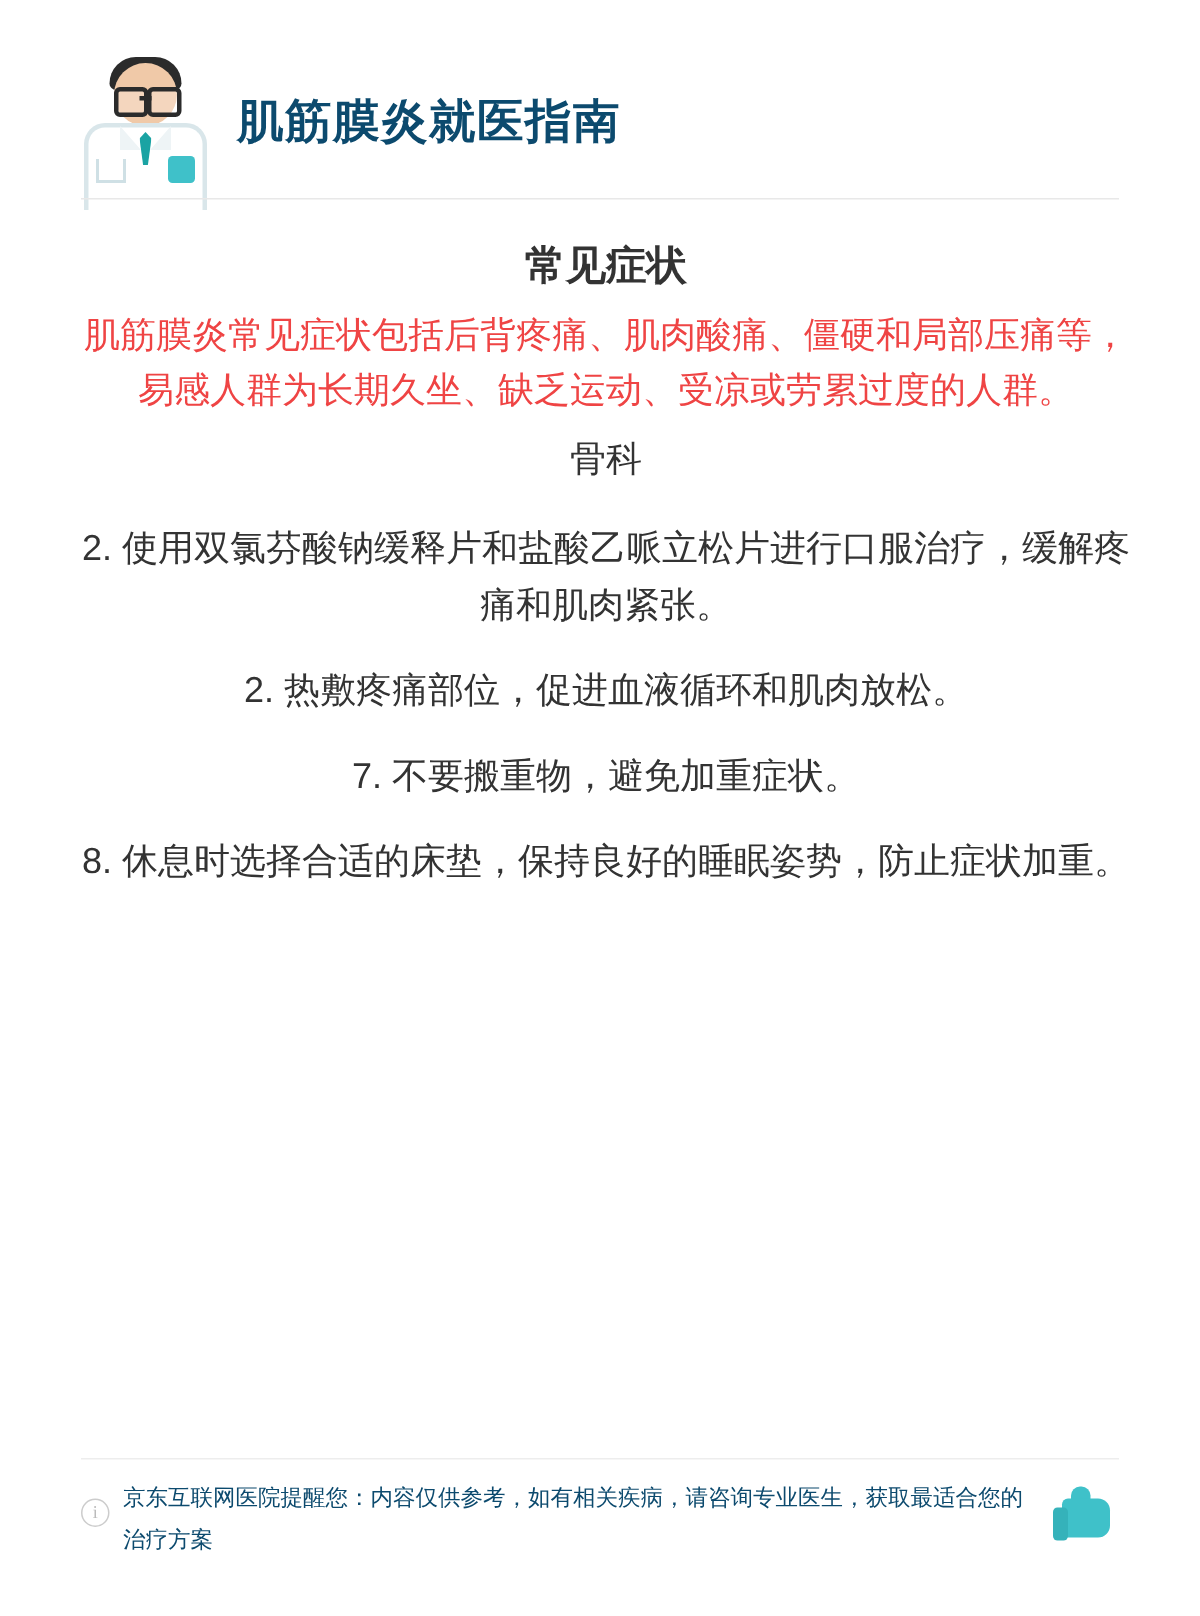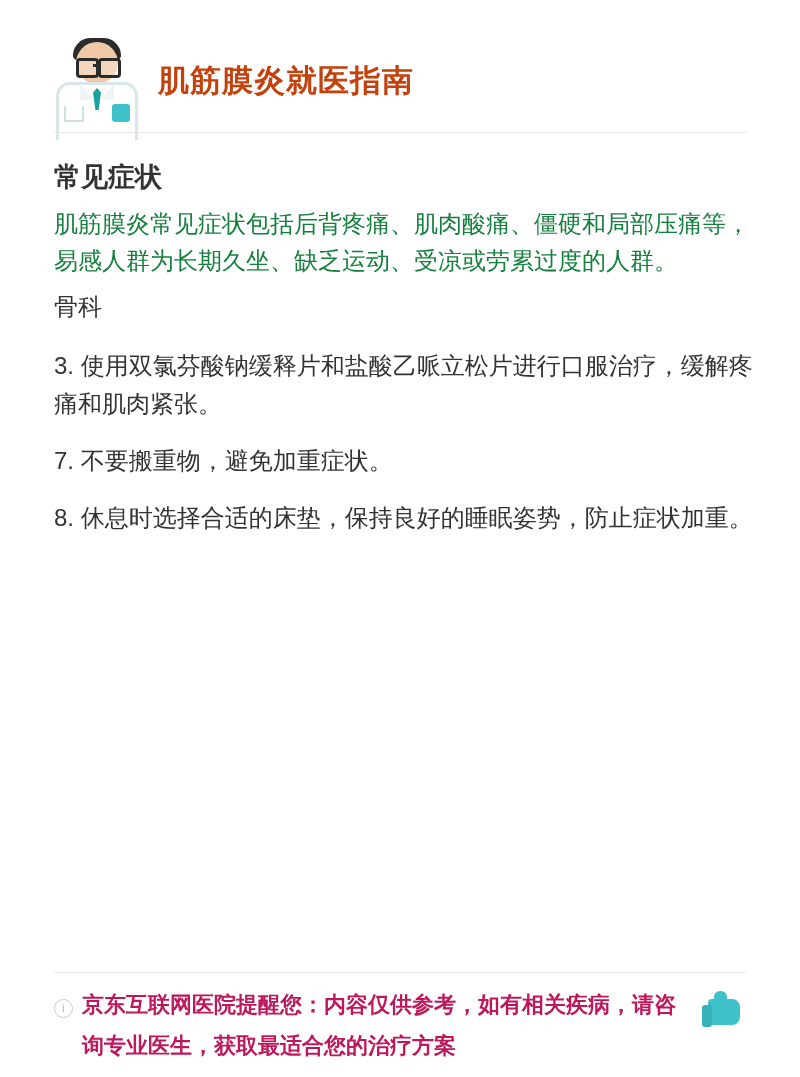--- a/index.html
+++ b/index.html
@@ -133,47 +133,48 @@
     background: #3fc1c9;
     border-radius: 3px;
   }
 
   .title {
     position: absolute;
     left: 140px;
     top: 48px;
     font-size: 31px;
     font-weight: bold;
-    color: #c2410c;
+    color: #0c4a6e;
     letter-spacing: 1px;
   }
   .divider {
     position: absolute;
     left: 36px;
     top: 120px;
     width: 692px;
     height: 1px;
     background: #e8e8e8;
   }
   .content {
     position: absolute;
     left: 36px;
     top: 132px;
     width: 700px;
+    text-align: center;
   }
   h2.section {
     font-size: 27px;
     font-weight: bold;
     color: #333333;
     margin: 16px 0 10px 0;
     line-height: 1.3;
   }
   p.body {
     font-size: 24px;
-    color: #15803d;
+    color: #ef4444;
     line-height: 1.55;
     margin: 10px 0;
   }
   p.dept {
     font-size: 24px;
     color: #333333;
     line-height: 1.5;
     margin: 4px 0 22px 0;
   }
   ol.steps {
@@ -214,24 +215,23 @@
     font-size: 12px;
     line-height: 17px;
     text-align: center;
     font-family: "Liberation Serif", serif;
   }
   .footer-text {
     position: absolute;
     left: 28px;
     top: 8px;
     width: 600px;
-    font-size: 22px;
-    color: #be185d;
+    font-size: 15px;
+    color: #0c4a6e;
     line-height: 1.85;
-    font-weight: bold;
   }
   .thumb {
     position: absolute;
     right: 8px;
     top: 14px;
     width: 44px;
     height: 42px;
   }
   .thumb-hand {
     position: absolute;
@@ -286,21 +286,22 @@
   <div class="divider"></div>
 
   <div class="content">
 
     <h2 class="section">常见症状</h2>
     <p class="body">肌筋膜炎常见症状包括后背疼痛、肌肉酸痛、僵硬和局部压痛等，易感人群为长期久坐、缺乏运动、受凉或劳累过度的人群。</p>
 
     <p class="dept">骨科</p>
 
     <ol class="steps">
-      <li>3. 使用双氯芬酸钠缓释片和盐酸乙哌立松片进行口服治疗，缓解疼痛和肌肉紧张。</li>
+      <li>2. 使用双氯芬酸钠缓释片和盐酸乙哌立松片进行口服治疗，缓解疼痛和肌肉紧张。</li>
+      <li>2. 热敷疼痛部位，促进血液循环和肌肉放松。</li>
       <li>7. 不要搬重物，避免加重症状。</li>
       <li>8. 休息时选择合适的床垫，保持良好的睡眠姿势，防止症状加重。</li>
     </ol>
   </div>
 
   <div class="footer-divider"></div>
 
   <div class="footer">
     <div class="info-icon">i</div>
     <div class="footer-text">京东互联网医院提醒您：内容仅供参考，如有相关疾病，请咨询专业医生，获取最适合您的治疗方案</div>

